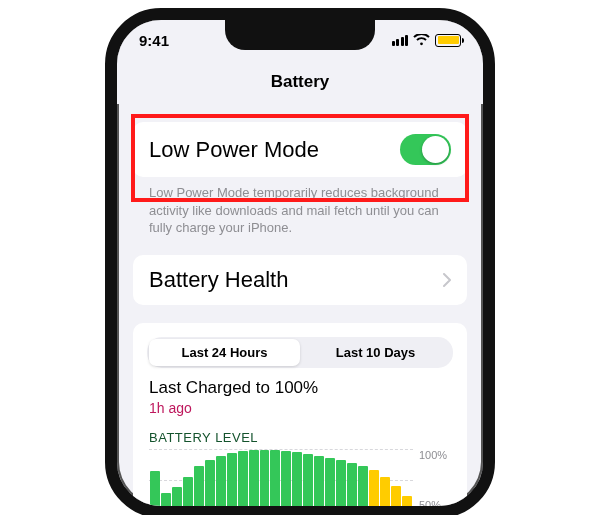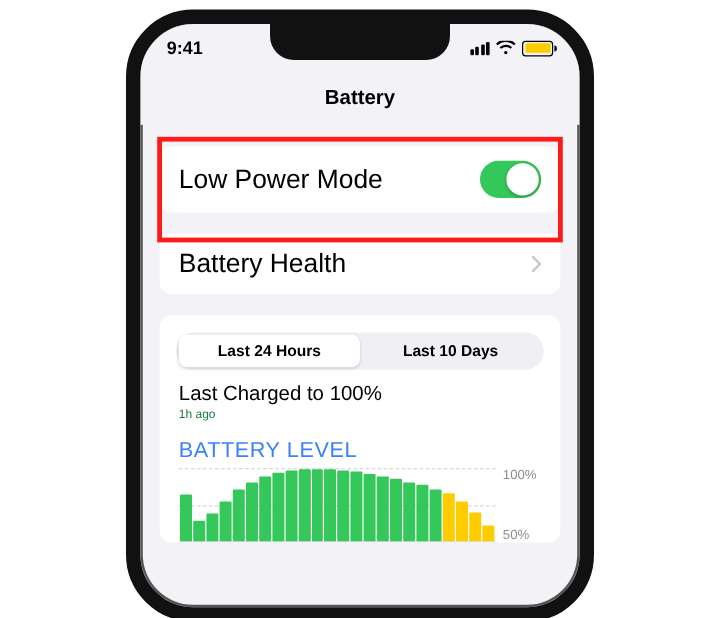--- a/index.html
+++ b/index.html
@@ -117,22 +117,22 @@
     padding: 6px 0;
     border-radius: 7px;
     color: #000;
   }
   .seg-active {
     background: #fff;
     box-shadow: 0 1px 3px rgba(0,0,0,.15);
   }
   .chart-area { padding: 0 16px; }
   .chart-title { font-size: 17px; color:#000; }
-  .chart-sub { font-size: 10px; color:#15803d; margin-top:2px; margin-bottom: 14px;}
-  .chart-label { font-size: 18px; letter-spacing: .5px; color:#3b82f6; margin-bottom: 4px; }
+  .chart-sub { font-size: 14px; color:#be185d; margin-top:2px; margin-bottom: 14px;}
+  .chart-label { font-size: 13px; letter-spacing: .5px; color:#14532d; margin-bottom: 4px; }
   .chart-wrap { position: relative; display: flex; }
   .bars {
     flex: 1; height: 62px;
     display: flex; align-items: flex-end; gap: 1px;
     border-top: 1px dashed #d8d8dc;
     border-bottom: 1px solid #d8d8dc;
     padding: 0 1px;
   }
   .bar { flex:1; background: #34c759; border-radius: 1px 1px 0 0; position: relative; }
   .bar.yellow { background: #ffcc00; }
@@ -182,20 +182,21 @@
   <div class="content">
 
     <div class="section-group">
       <div class="cell">
         <span>Low Power Mode</span>
         <div class="toggle toggle-on">
           <div class="toggle-knob"></div>
         </div>
       </div>
     </div>
+    <div class="footer-note">Low Power Mode temporarily reduces background activity like downloads and mail fetch until you can fully charge your iPhone.</div>
 
     <div class="section-group">
       <div class="cell">
         <span>Battery Health</span>
         <span class="chevron">
           <svg width="8" height="14" viewBox="0 0 8 14">
               <path d="M1 1l6 6-6 6" stroke="#c7c7cc" stroke-width="2" fill="none" stroke-linecap="round" stroke-linejoin="round"></path>
             </svg>
         </span>
       </div>

